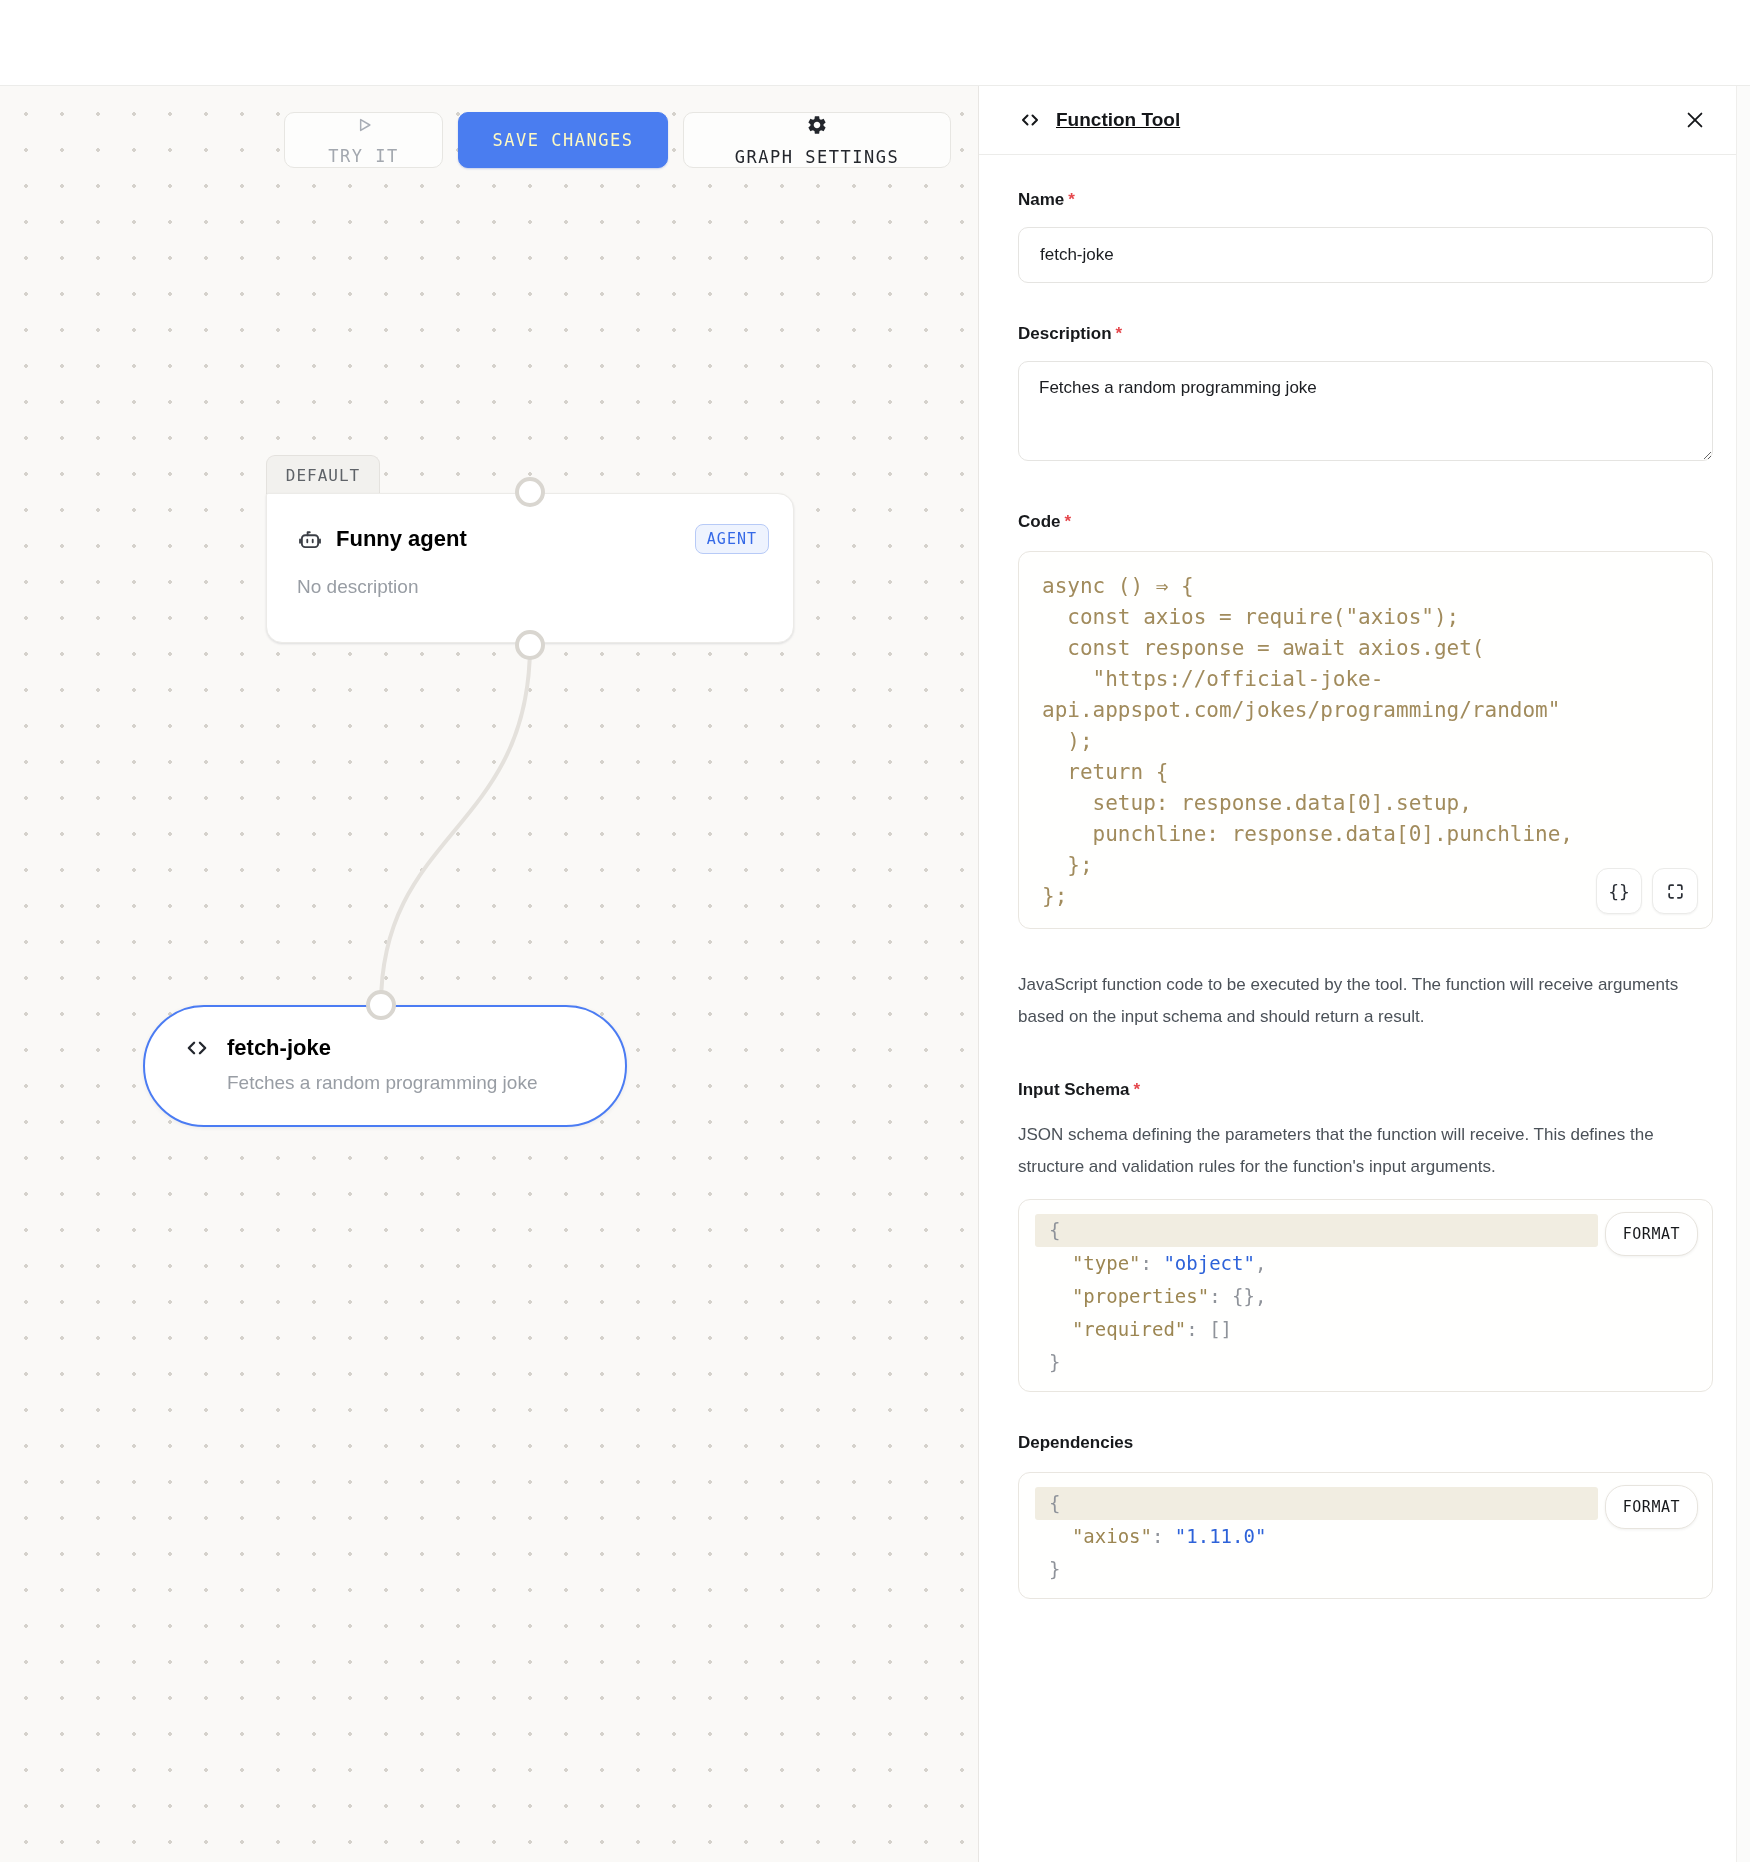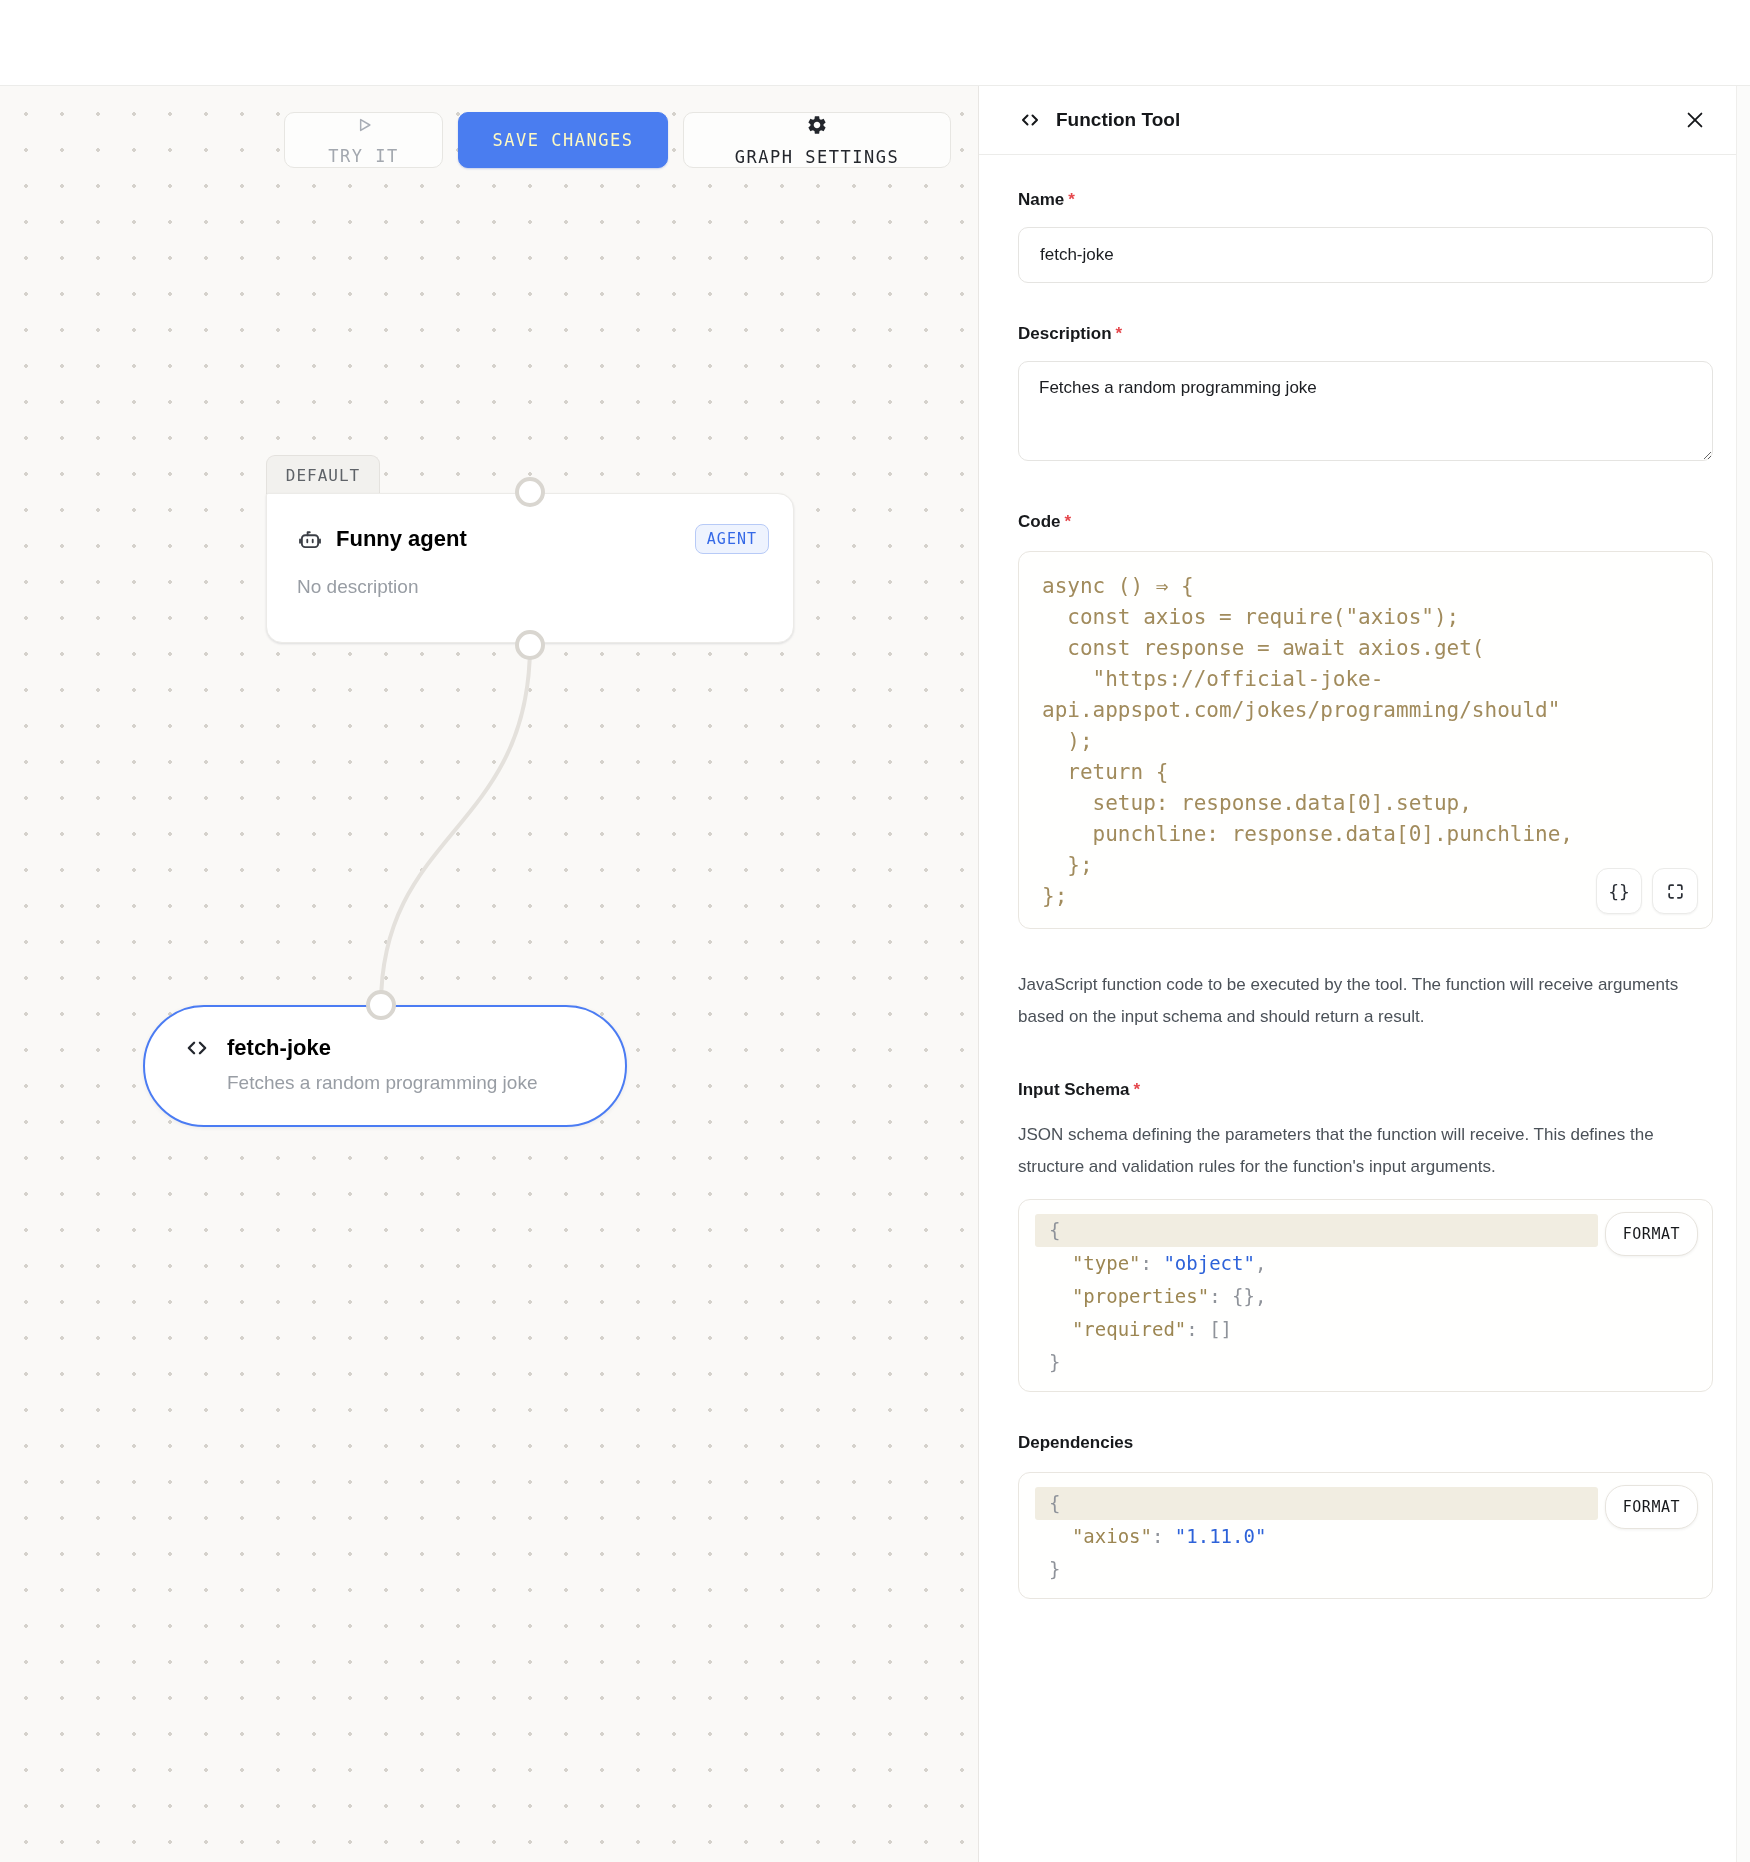--- a/index.html
+++ b/index.html
@@ -47,21 +47,21 @@
   .tool-node .node-desc { margin-top:10px; margin-left:44px; }
 
   
   .edges { position:absolute; left:0; top:0; width:978px; height:1776px; pointer-events:none; }
 
   .icon { display:inline-flex; flex:none; }
 
   
   .panel { position:absolute; left:978px; top:86px; width:772px; height:1776px; background:#fff; border-left:1px solid #e8e6e3; }
   .scroll-gutter { position:absolute; right:0; top:0; width:14px; height:100%; background:#fbfbfa; border-left:1px solid #efeeec; }
-  .panel-header { height:69px; display:flex; align-items:center; gap:14px; padding:0 44px 0 39px; border-bottom:1px solid #ececea; }
+  .panel-header { height:69px; display:flex; align-items:center; gap:14px; padding:0 44px 0 39px; border-bottom:1px solid #ececea;text-decoration:underline; }
   .panel-title { font-size:19px; font-weight:600; color:#15171a; }
   .close-btn { margin-left:auto; background:none; border:none; cursor:pointer; display:flex; }
   .panel-body { padding:0 24px 60px 39px; height:1707px; overflow:hidden; }
 
   .field-label { margin-top:32px; font-size:17px; font-weight:600; color:#17191c; line-height:26px; }
   .req { color:var(--required-red); margin-left:4px; font-weight:600; }
   .text-input { margin-top:14px; width:695px; height:56px; border:1px solid #e5e4e1; border-radius:10px;
     padding:0 21px; font-size:17px; color:#1b1d21; font-family:"Liberation Sans", sans-serif; background:#fff; }
   .label-desc { margin-top:38px; }
   .textarea { margin-top:14px; width:695px; height:100px; border:1px solid #e5e4e1; border-radius:10px;
@@ -193,21 +193,21 @@
       <div class="field-label label-desc"><span>Description</span><span class="req">*</span></div>
       <textarea class="textarea" style="">Fetches a random programming joke</textarea>
 
       <div class="field-label label-code"><span>Code</span><span class="req">*</span></div>
       <div class="code-box">
         <div>
             <div class="code-line">async () ⇒ {</div>
             <div class="code-line">  const axios = require("axios");</div>
             <div class="code-line">  const response = await axios.get(</div>
             <div class="code-line">    "https://official-joke-</div>
-            <div class="code-line">api.appspot.com/jokes/programming/should"</div>
+            <div class="code-line">api.appspot.com/jokes/programming/random"</div>
             <div class="code-line">  );</div>
             <div class="code-line">  return {</div>
             <div class="code-line">    setup: response.data[0].setup,</div>
             <div class="code-line">    punchline: response.data[0].punchline,</div>
             <div class="code-line">  };</div>
             <div class="code-line">};</div>
           </div>
         <div class="code-actions">
           <button class="mini-btn">
               <span>{}</span>

